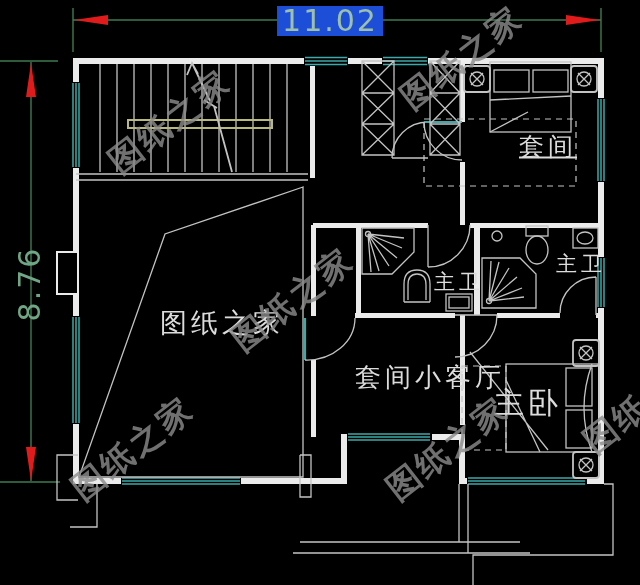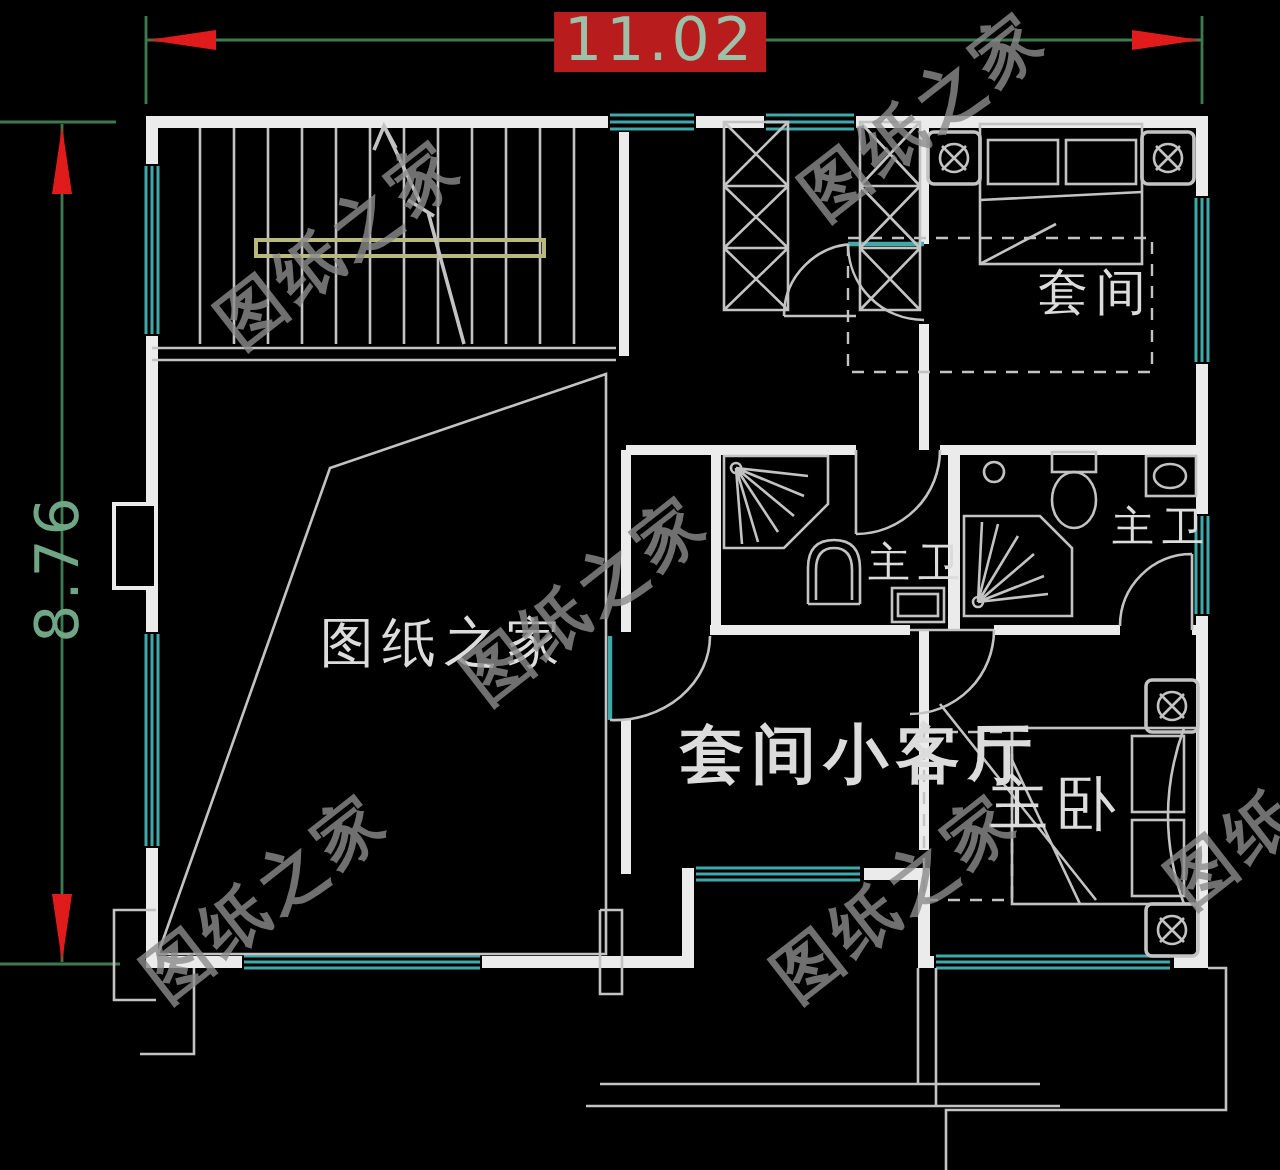--- a/index.html
+++ b/index.html
@@ -23,21 +23,21 @@
   .rail      {stroke:var(--handrail,#b9b97e);stroke-width:2;fill:none;}
   .blackpatch{fill:#000;stroke:none;}
   
   .label{
     position:absolute;transform:translate(-50%,-50%);
     color:var(--label,#dcdcdc);white-space:nowrap;line-height:1;
   }
   .room-label{letter-spacing:4px;font-weight:400;}
   .dim-text{
     color:var(--dim-text,#9cc0a8);font-size:30px;letter-spacing:2px;
-    background:#b91c1c;padding:0 5px;
+    background:#1d4ed8;padding:0 5px;
   }
   .dim-text-left{
     color:var(--dim-text-left,#6fa685);
     transform:translate(-50%,-50%) rotate(-90deg);
   }
   .watermark{
     position:absolute;transform:translate(-50%,-50%) rotate(-38deg);
     color:var(--watermark,#8c8c8c);opacity:.8;font-weight:bold;
     font-size:33px;letter-spacing:3px;white-space:nowrap;
   }
@@ -206,24 +206,24 @@
     <path class="thin" d="M300,455 L311,455 L311,497 L300,497 L300,455"></path>
     <path class="thin" d="M459,484 L459,542 M300,542 L520,542 M293,553 L530,553 M468,484 L468,553"></path>
     <path class="thin" d="M604,484 L613,484 L613,555 L473,555 L473,585"></path>
   </g>
 </svg>
 
 <div class="label dim-text" style="left:330px;top:21px;">11.02</div>
 <div class="label dim-text dim-text-left" style="left:30px;top:284px;background:transparent;">8.76</div>
 
 <div class="label room-label" style="left:222px;top:322px;font-size:27px;">图纸之家</div>
-<div class="label room-label" style="left:548px;top:146px;font-size:25px;">套间</div>
+<div class="label room-label" style="left:548px;top:146px;font-size:25px;text-decoration:underline;">套间</div>
 <div class="label room-label" style="left:459px;top:282px;font-size:21px;">主卫</div>
 <div class="label room-label" style="left:581px;top:264px;font-size:21px;">主卫</div>
-<div class="label room-label" style="left:430px;top:377px;font-size:32px;font-weight:bold;">套间小客厅</div>
+<div class="label room-label" style="left:430px;top:377px;font-size:26px;">套间小客厅</div>
 <div class="label room-label" style="left:528px;top:403px;font-size:30px;">主卧</div>
 
 <div class="watermark" style="left:170px;top:122px;">图纸之家</div>
 <div class="watermark" style="left:462px;top:58px;">图纸之家</div>
 <div class="watermark" style="left:293px;top:300px;">图纸之家</div>
 <div class="watermark" style="left:133px;top:449px;">图纸之家</div>
 <div class="watermark" style="left:448px;top:449px;">图纸之家</div>
 <div class="watermark" style="left:645px;top:402px;">图纸之家</div>
 
 </div>

